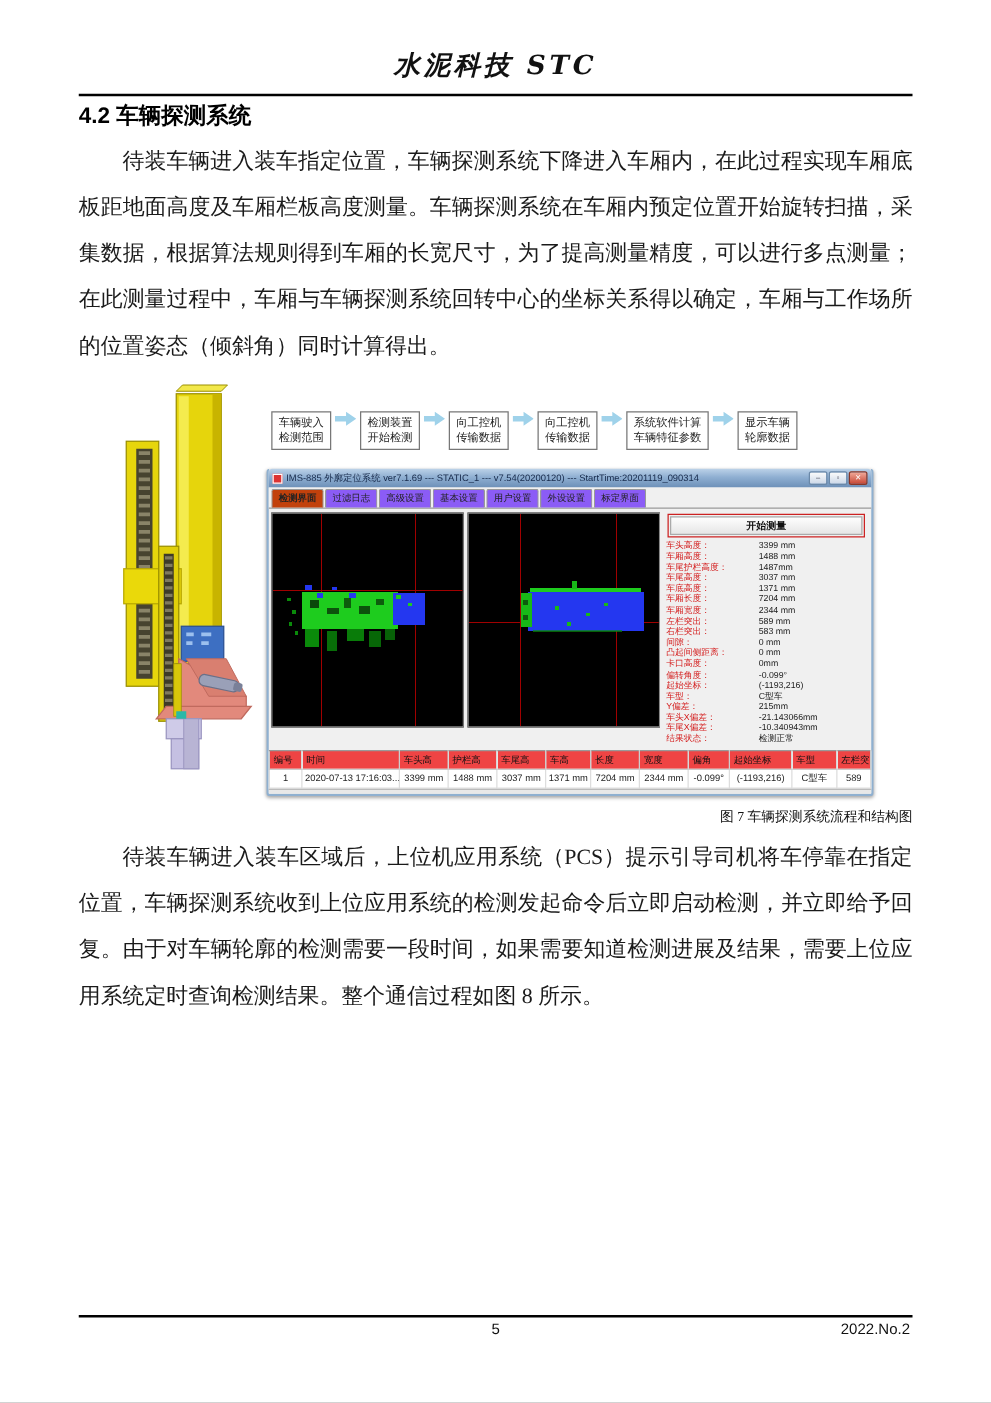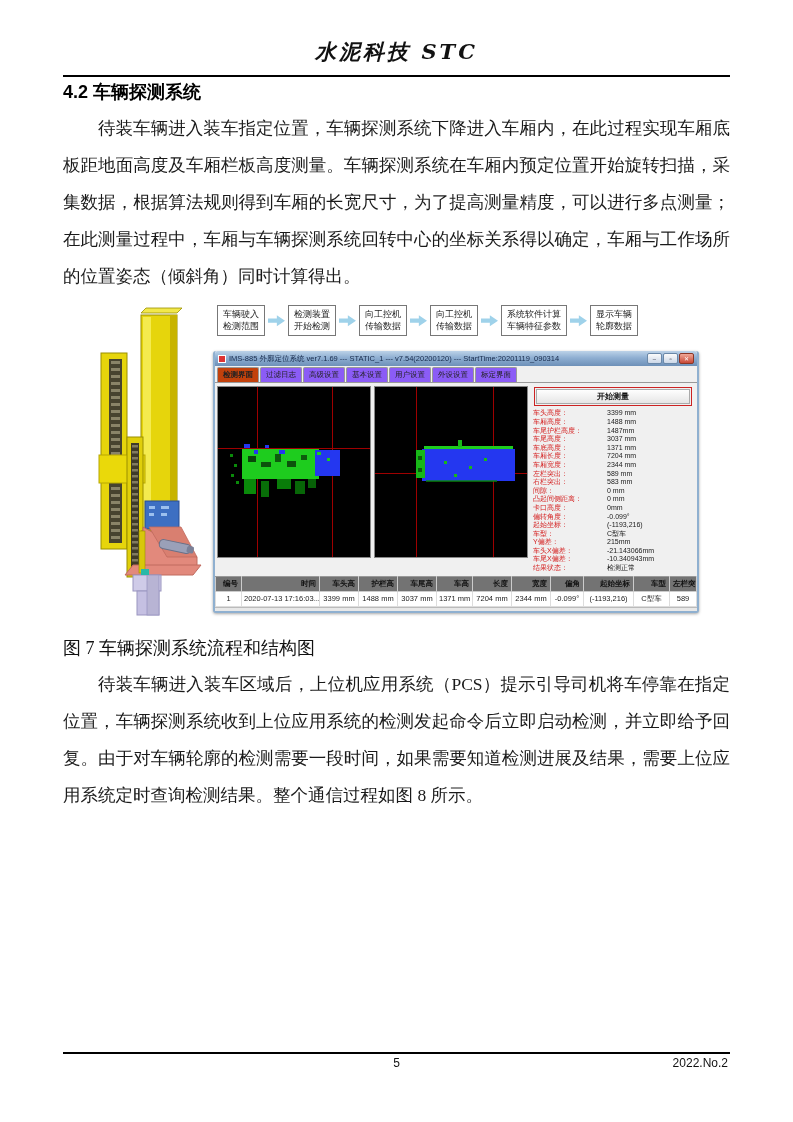--- a/index.html
+++ b/index.html
@@ -17,21 +17,21 @@
                  font-size:18px; color:#000; margin-top:3px; }
   .body-par { font-size:17.5px; line-height:37px; text-align:justify; text-indent:2em;
               color:#1a1a1a; margin-top:6px; }
 
   
   .figure-wrap { display:flex; margin-top:10px; margin-left:20px; }
   .cad-box { width:122px; flex:0 0 122px; }
   .fig-right { flex:1; padding-left:8px; }
 
   
-  .flow-row { display:flex; align-items:center; gap:3px; margin-left:4px; }
+  .flow-row { display:flex; align-items:flex-start; gap:3px; margin-left:4px;margin-top:24px; }
   .flow-box { border:1px solid #777; background:#fff; font-family:"Liberation Sans",sans-serif;
               font-size:9px; line-height:1.3; text-align:center; padding:3px 5px; white-space:nowrap; color:#222; }
   .flow-arrow { width:17px; height:12px; background:#9fd2ea; flex:0 0 17px;
                 clip-path:polygon(0 32%,52% 32%,52% 4%,100% 50%,52% 96%,52% 68%,0 68%); }
 
   
   .app-window { width:486px; margin-top:15px; border:2px solid #8fb0d0; border-top:none;
                 border-radius:3px; background:#f0f0f0; box-shadow:0 1px 3px rgba(0,0,0,.35);
                 font-family:"Liberation Sans","DejaVu Sans",sans-serif; }
   .titlebar { height:15px; display:flex; align-items:center; padding:0 3px;
@@ -54,28 +54,28 @@
   .meas-panel { flex:1; padding:0 2px; }
   .start-btn-outline { border:1px solid #cc2222; padding:1px; margin:1px 1px 3px 1px; }
   .start-btn { display:block; width:100%; text-align:center; font-size:8px; font-weight:bold;
                color:#111; background:linear-gradient(#fefefe,#e6e6e6); border:1px solid #aaa; padding:1px 0; }
   .mrow { display:flex; line-height:8.6px; }
   .mlabel { color:#d42020; font-size:7px; width:74px; flex:0 0 74px; white-space:nowrap; }
   .mvalue { color:#1a1a1a; font-size:7px; white-space:nowrap; }
 
   .result-table { width:100%; border-collapse:collapse; table-layout:fixed; background:#fff;
                   font-size:7.5px; margin-top:1px; }
-  .result-table th { font-weight:bold; color:#111; text-align:right; padding:2px 3px;
-                     border:1px solid #ccc; border-top:1px solid #999; background:#737373; white-space:nowrap; overflow:hidden; }
+  .result-table th { font-weight:normal; color:#111; text-align:left; padding:2px 3px;
+                     border:1px solid #ccc; border-top:1px solid #999; background:#ef4444; white-space:nowrap; overflow:hidden; }
   .result-table td { color:#222; text-align:center; padding:2px 2px; border:1px solid #ddd;
                      white-space:nowrap; overflow:hidden; }
   .app-bottom-strip { height:4px; background:#e8e8e8; border-top:1px solid #bbb; }
 
   
-  .fig-caption { text-align:left; font-size:18px; color:#111; margin-top:9px; }
+  .fig-caption { text-align:right; font-size:11px; color:#111; margin-top:9px; }
 
   
   .doc-footer { position:absolute; top:1052px; left:63px; right:63px; border-top:2px solid #000;
                 font-family:"Liberation Sans",sans-serif; font-size:12px; color:#111; }
   .footer-page { text-align:center; padding-top:2px; }
   .footer-issue { position:absolute; right:2px; top:2px; }
 </style>
 </head>
 <body>
 

